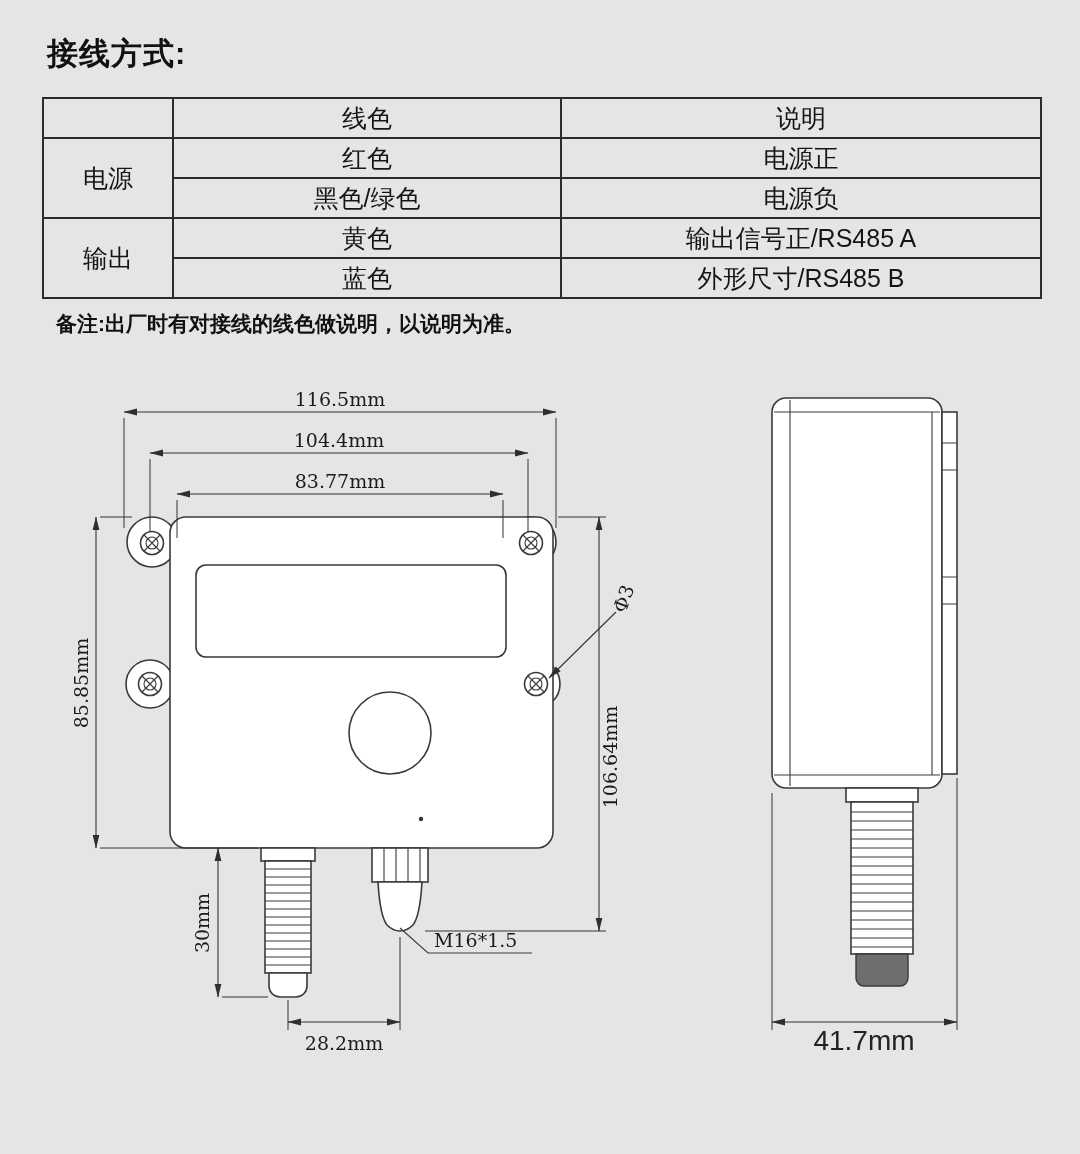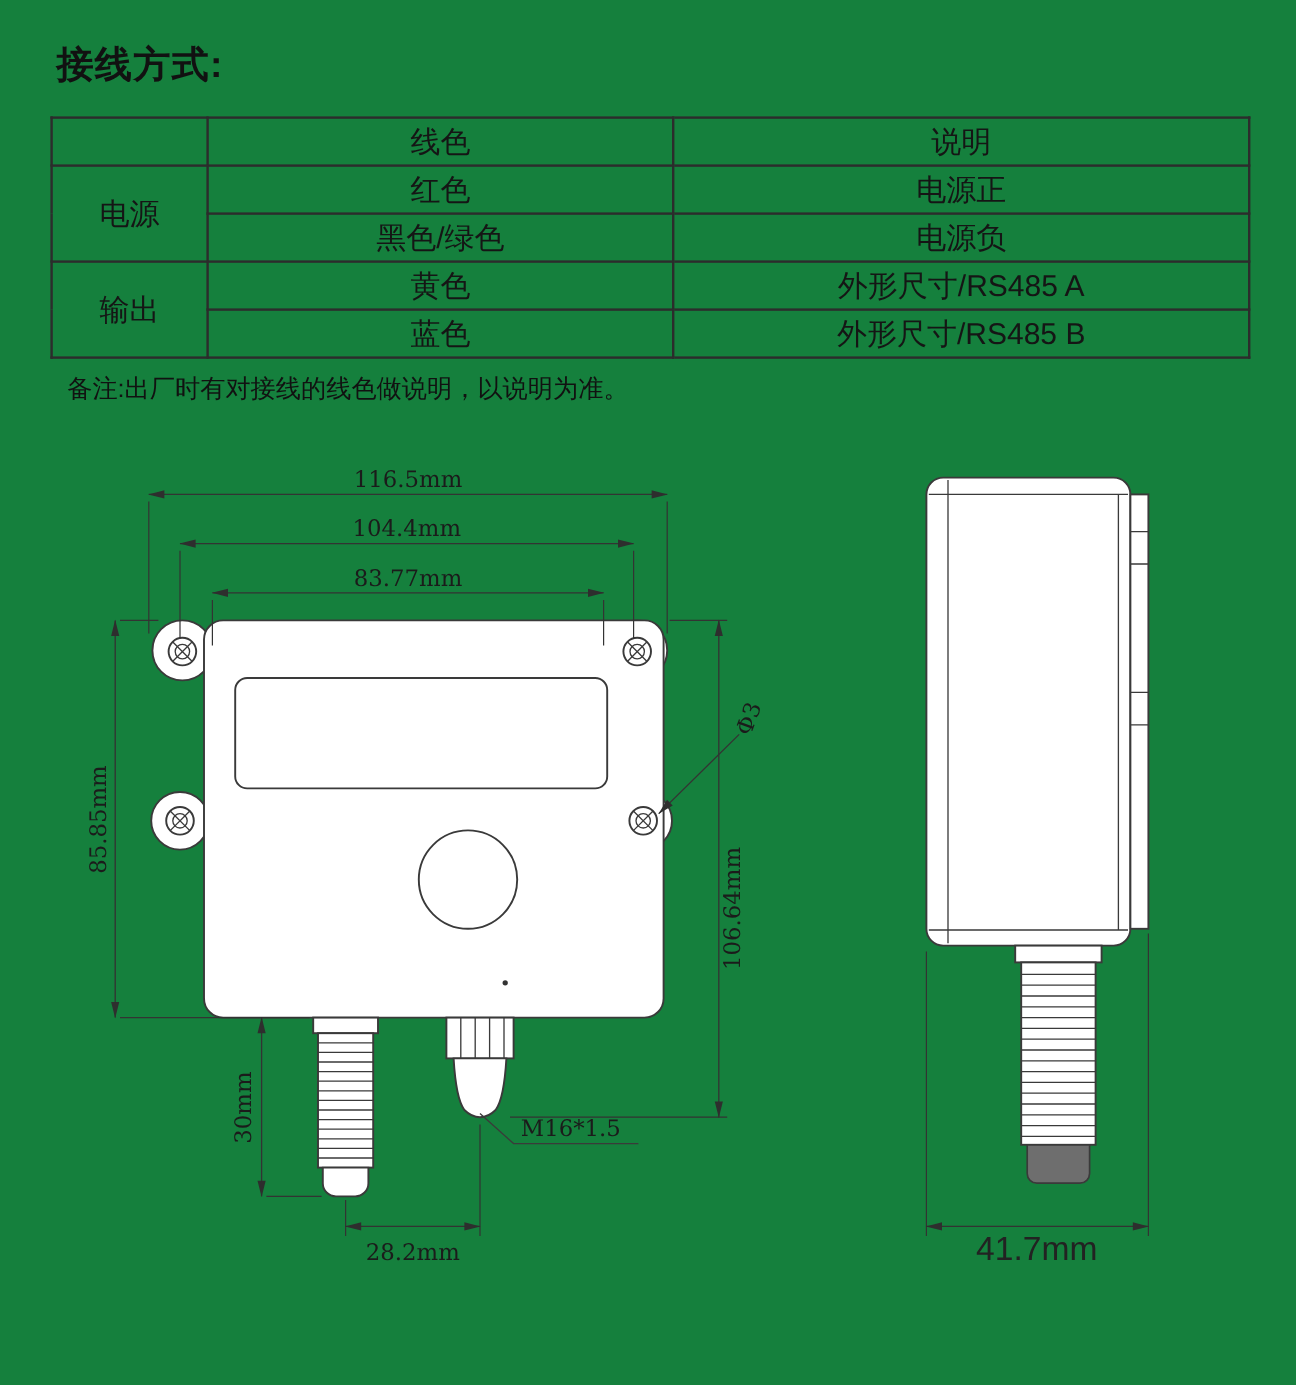--- a/index.html
+++ b/index.html
@@ -1,22 +1,22 @@
 <!DOCTYPE html>
 <html><head>
 <meta charset="utf-8">
 <style>
   html,body{margin:0;padding:0;background:#fff;}
-  #page{position:relative;width:1080px;height:1154px;background:#15803d;
+  #page{position:relative;width:1080px;height:1154px;background:#e5e5e5;
         font-family:"Liberation Sans","DejaVu Sans",sans-serif;color:#111;overflow:hidden;}
   .title{position:absolute;left:47px;top:33px;font-size:31px;font-weight:700;letter-spacing:1px;}
   table.wiring{position:absolute;left:42px;top:97px;border-collapse:collapse;table-layout:fixed;width:998px;}
   table.wiring td{border:2px solid #2c2c2c;text-align:center;vertical-align:middle;
         font-size:25px;height:38px;padding:0;color:#151515;}
-  .note{position:absolute;left:56px;top:310px;font-size:21px;font-weight:400;color:#111;text-align:center;}
+  .note{position:absolute;left:56px;top:310px;font-size:21px;font-weight:700;color:#111;text-align:center;}
   .footer{position:absolute;left:72px;top:1089px;font-size:29px;font-weight:700;color:#111;}
   svg.draw{position:absolute;left:0;top:370px;}
   .out{fill:#fff;stroke:#3a3a3a;stroke-width:1.6;}
   .thin{fill:none;stroke:#3a3a3a;stroke-width:1.1;}
   .ext{stroke:#333;stroke-width:1;fill:none;}
   .dim{stroke:#333;stroke-width:1.1;fill:none;marker-start:url(#arr);marker-end:url(#arr);}
   .lead{stroke:#333;stroke-width:1.1;fill:none;marker-end:url(#arr);}
   .dtext{font-family:"DejaVu Serif","Liberation Serif",serif;font-size:19px;fill:#1b1b1b;}
   .dtext-big{font-family:"Liberation Sans",sans-serif;font-size:28px;fill:#222;}
   .capfill{fill:#6e6e6e;stroke:#3a3a3a;stroke-width:1.4;}
@@ -45,21 +45,21 @@
         <td>红色</td>
         <td>电源正</td>
       </tr>
       <tr>
         <td>黑色/绿色</td>
         <td>电源负</td>
       </tr>
       <tr>
         <td rowspan="2">输出</td>
         <td>黄色</td>
-        <td>外形尺寸/RS485 A</td>
+        <td>输出信号正/RS485 A</td>
       </tr>
       <tr>
         <td>蓝色</td>
         <td>外形尺寸/RS485 B</td>
       </tr>
     </tbody>
   </table>
 
   <div class="note">备注:出厂时有对接线的线色做说明，以说明为准。</div>
 

